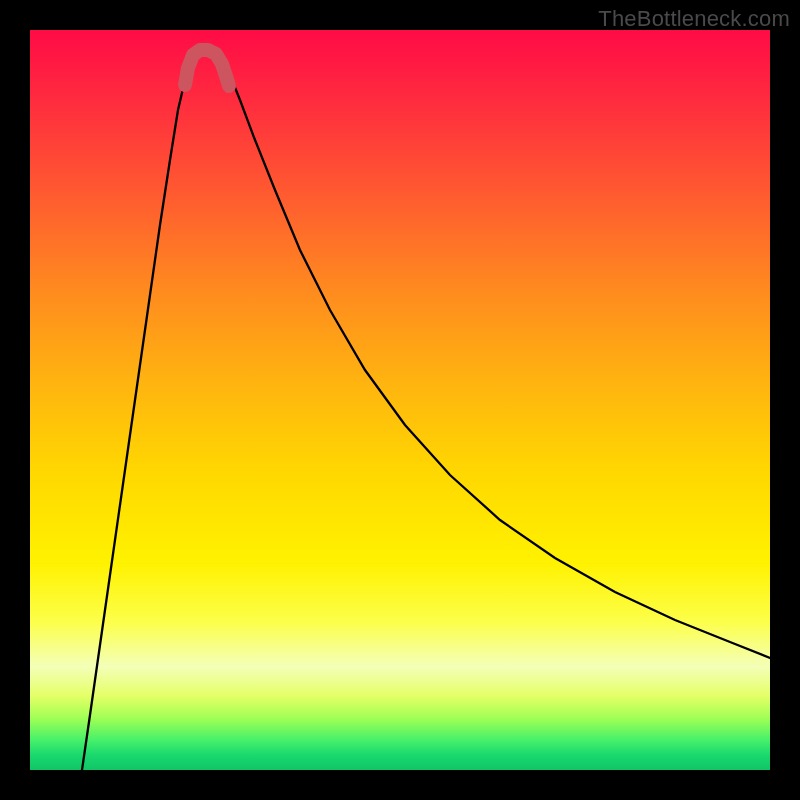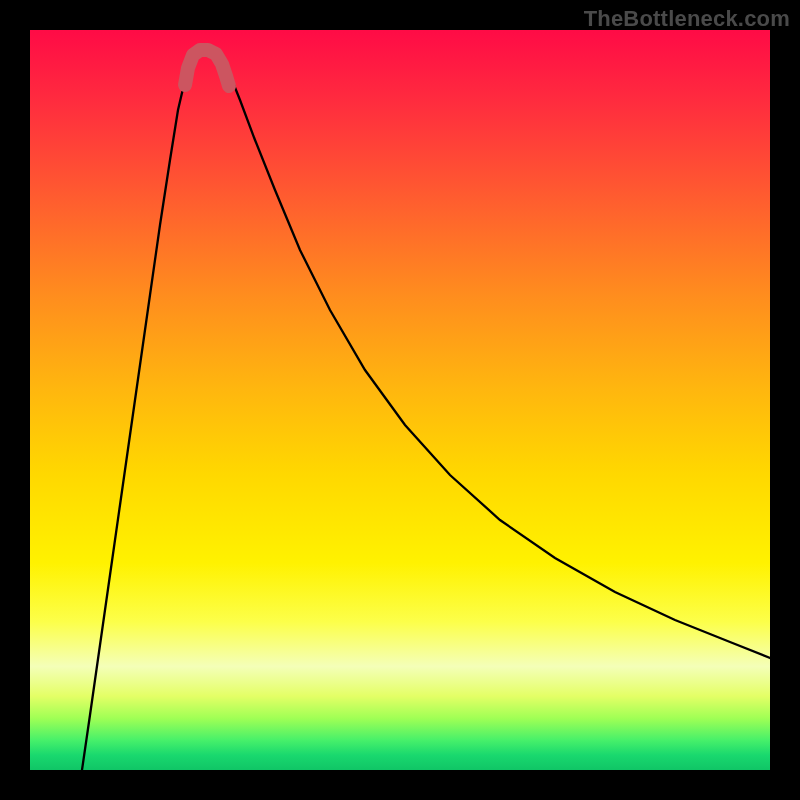--- a/index.html
+++ b/index.html
@@ -33,21 +33,21 @@
       #19d86e 98%,
       #10c566 100%
     );
   }
   .watermark {
     position: absolute;
     top: 6px;
     right: 10px;
     color: #4a4a4a;
     font-size: 22px;
-    font-weight: 700;
+    font-weight: 400;
     letter-spacing: 0.2px;
     z-index: 5;
     user-select: none;
   }
   svg.plot {
     position: absolute;
     left: 0;
     top: 0;
     width: 740px;
     height: 740px;

